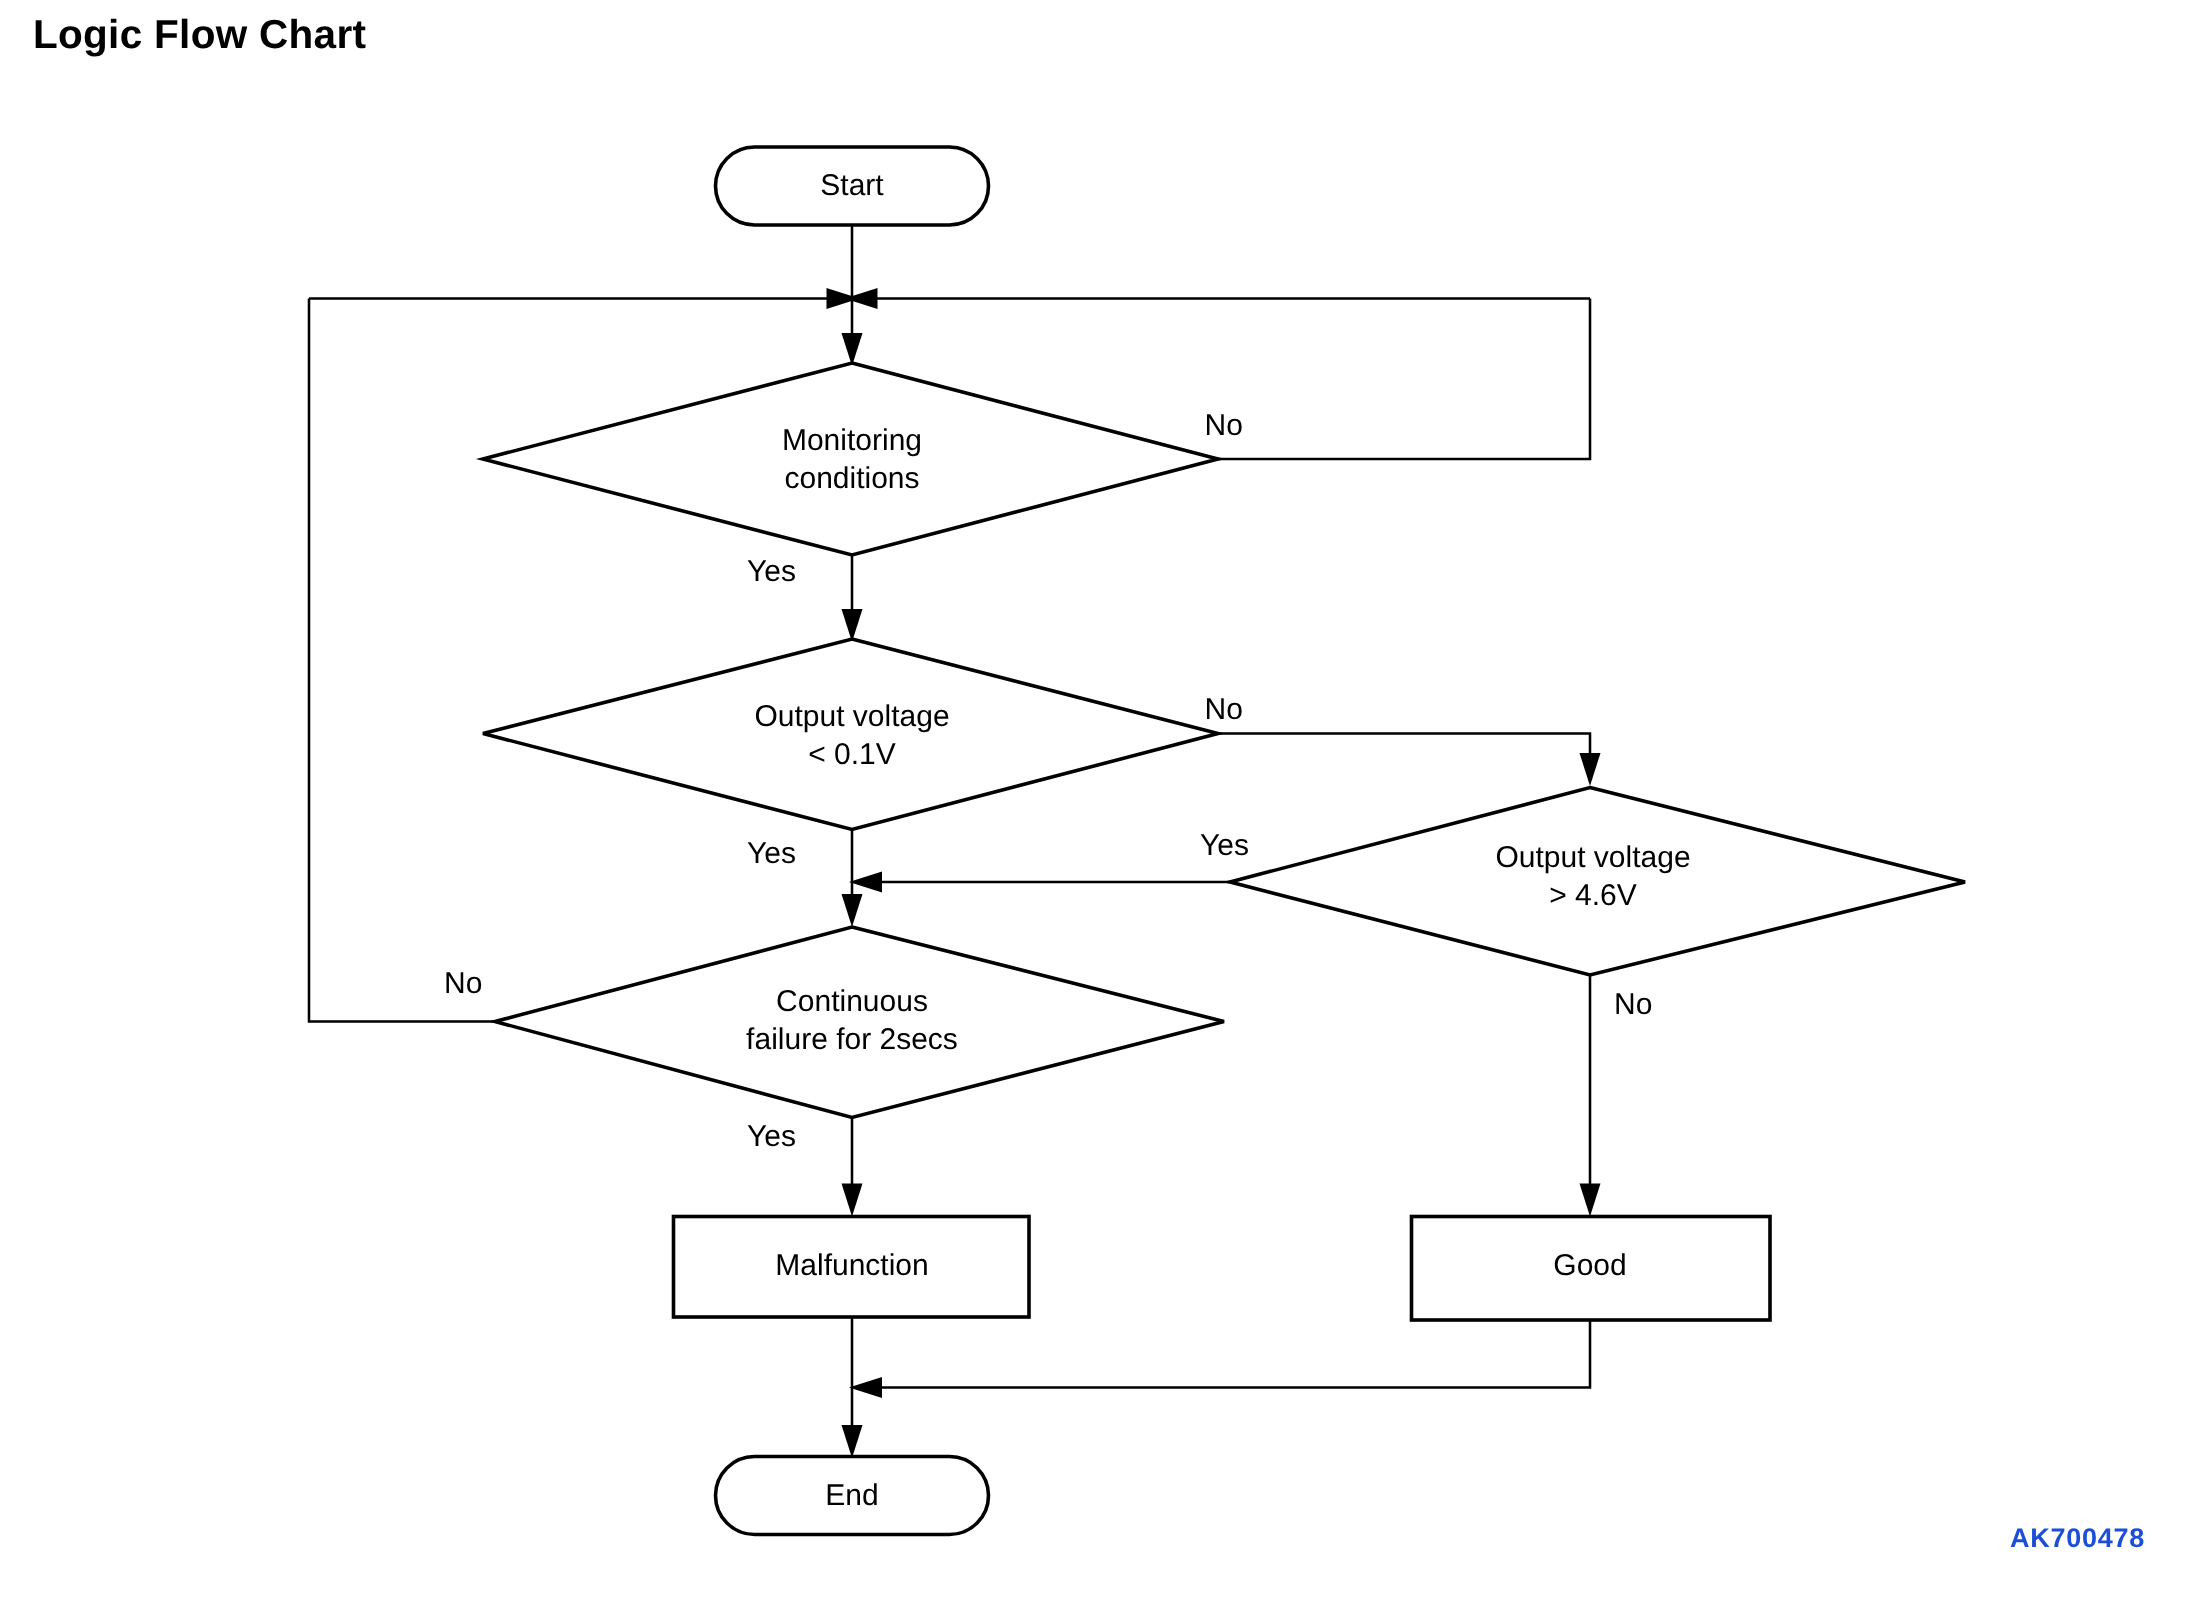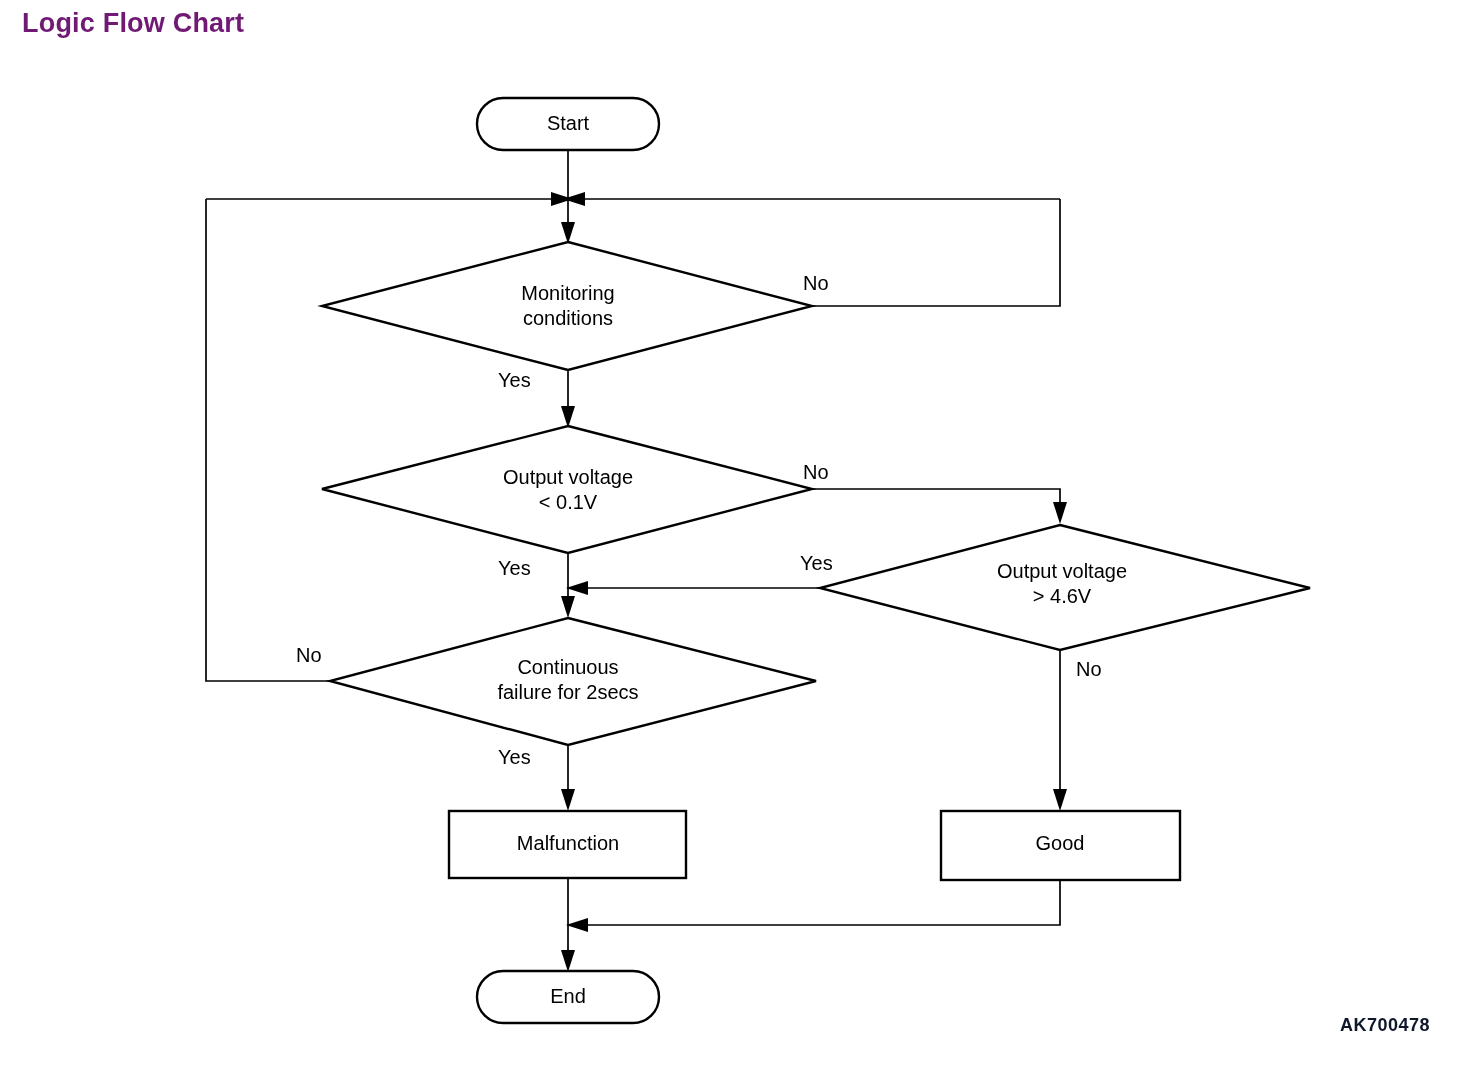--- a/index.html
+++ b/index.html
@@ -13,31 +13,31 @@
     position: relative;
     font-family: "Liberation Sans", sans-serif;
     overflow: hidden;
   }
   #page-title {
     position: absolute;
     left: 22px;
     top: 8px;
     font-size: 27px;
     font-weight: bold;
-    color: #701a75;
+    color: #000000;
     letter-spacing: 0.2px;
     font-family: "Liberation Sans", sans-serif;
   }
   #corner-code {
     position: absolute;
     left: 1340px;
     top: 1015px;
     font-size: 18px;
     font-weight: bold;
-    color: #0f172a;
+    color: #1d4ed8;
     letter-spacing: 0.5px;
     font-family: "Liberation Sans", sans-serif;
   }
   #flow-svg {
     position: absolute;
     left: 0;
     top: 0;
     width: 1472px;
     height: 1066px;
   }

